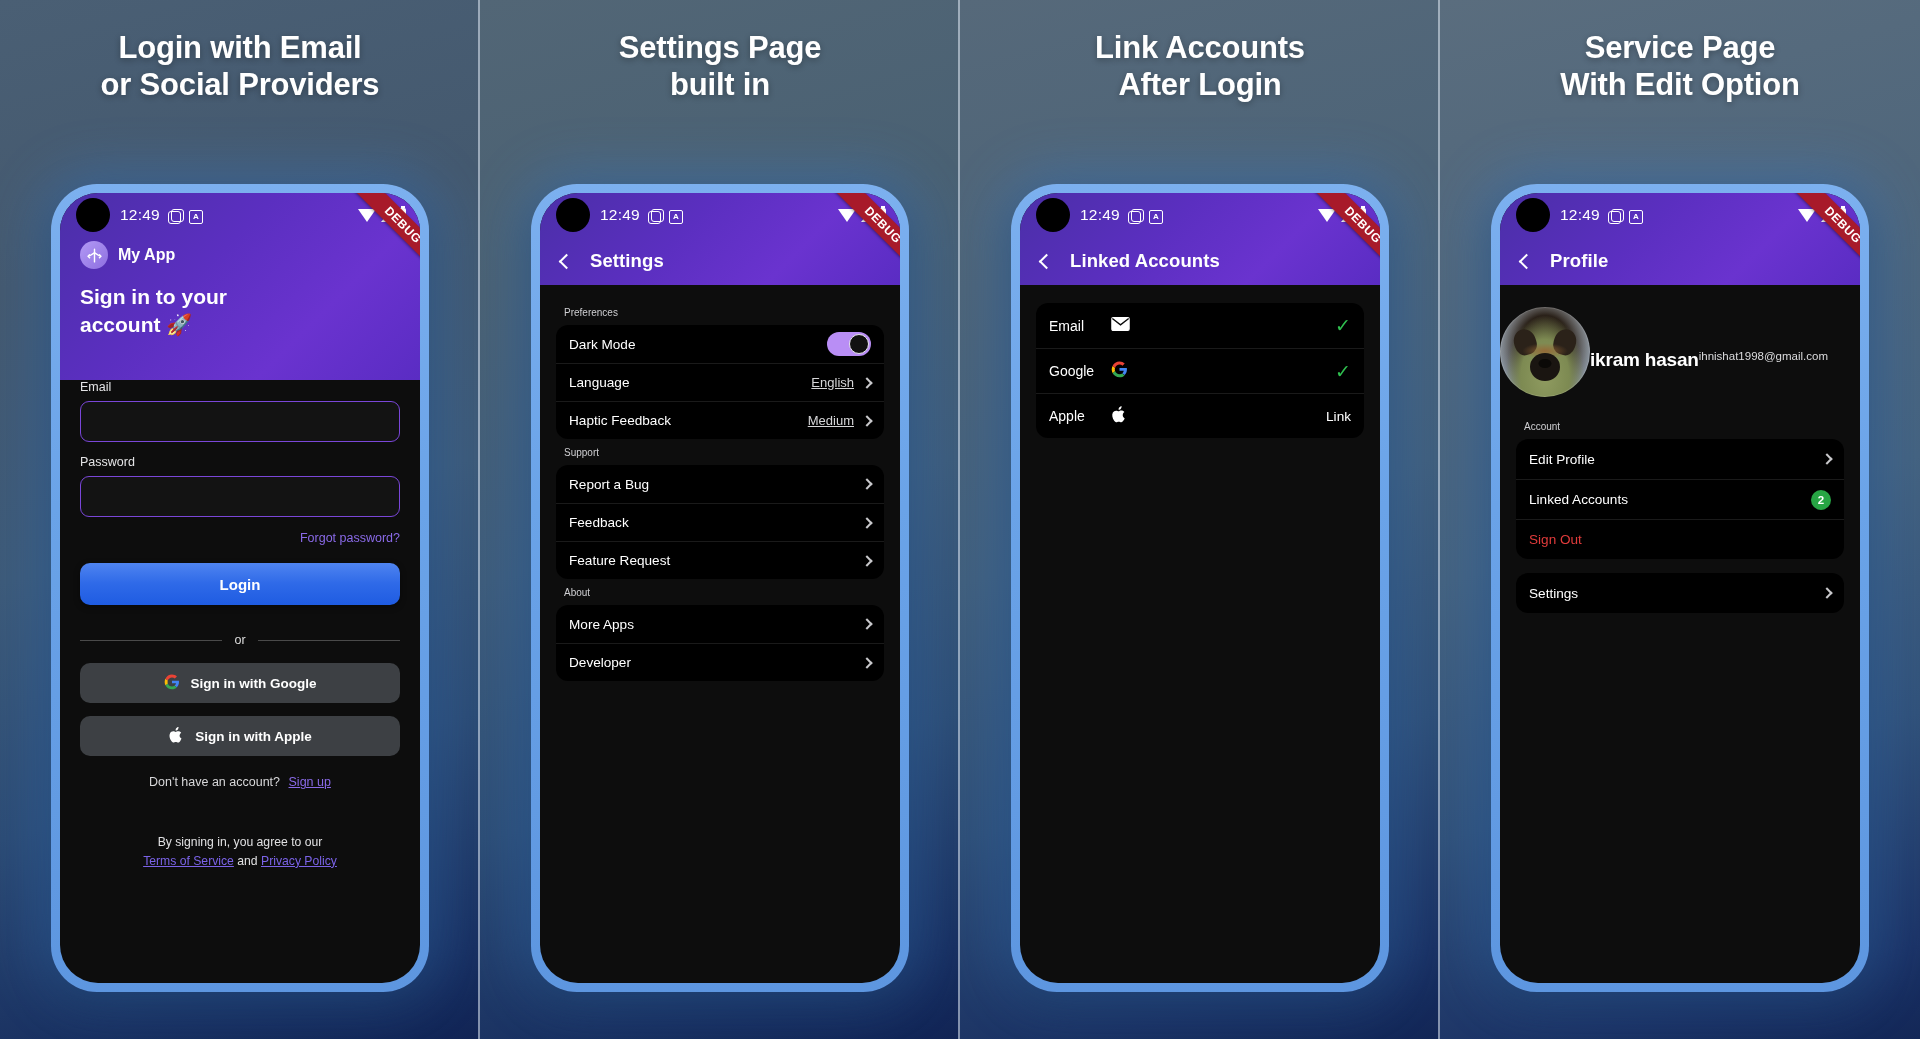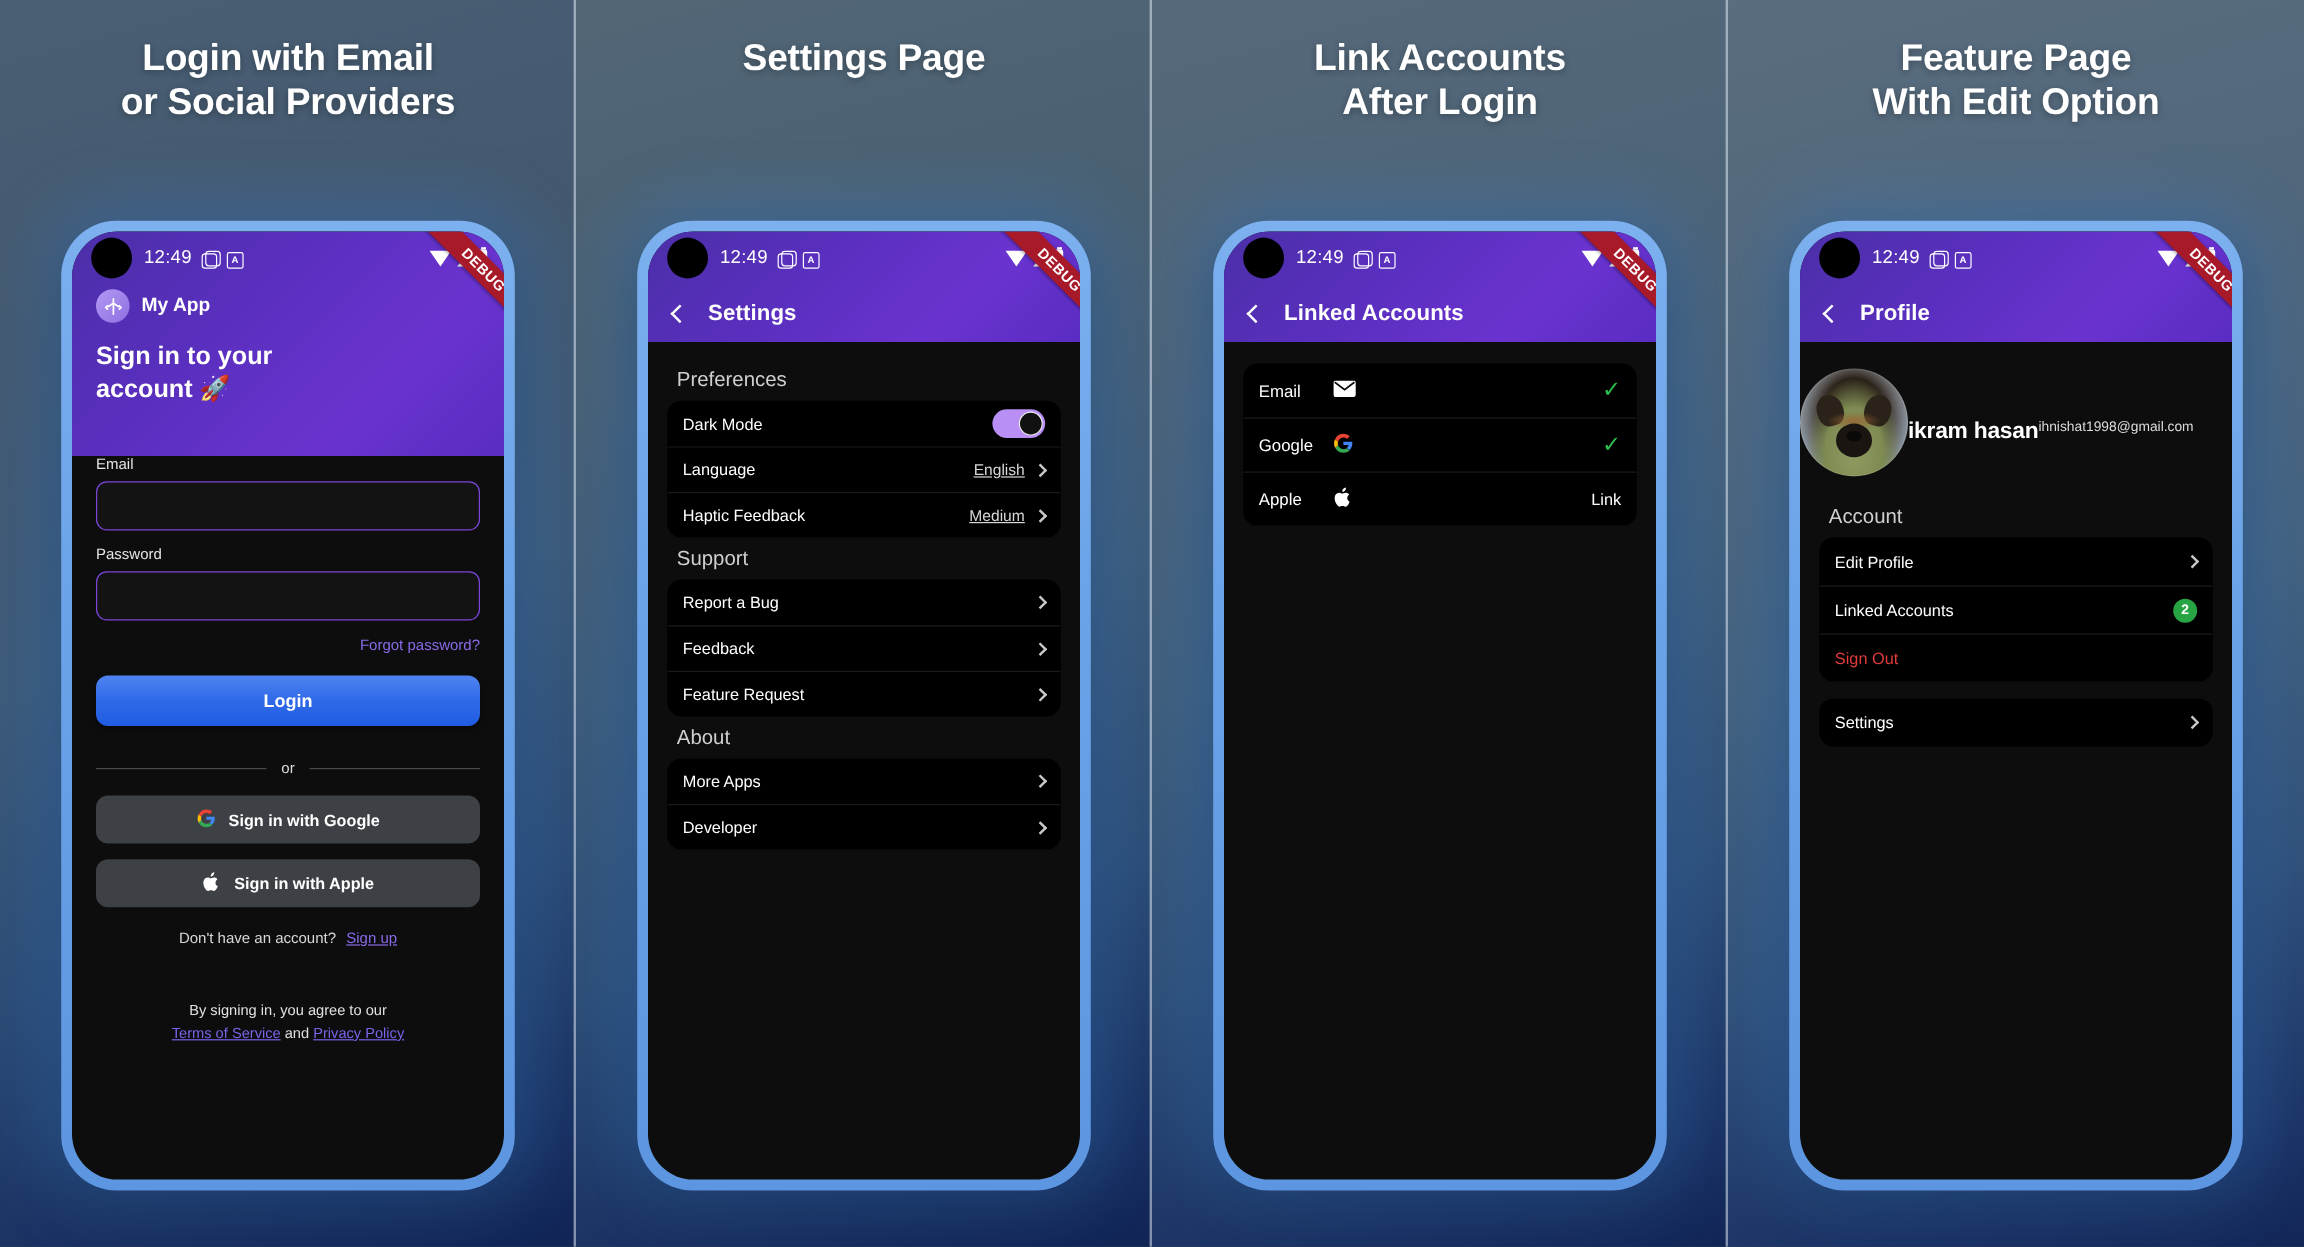--- a/index.html
+++ b/index.html
@@ -158,21 +158,21 @@
   .signup-row { text-align:center; color:#d8d8da; font-size:12.5px; margin-top: 19px;}
   .signup-row a { color:#8a6ae8; margin-left:5px; }
   .terms {
     text-align:center; color:#e0e0e2; font-size:12.2px; line-height:1.5;
     margin-top: 44px;
   }
   .terms a { color:#7b63e8; }
 
   
   .content { padding: 14px 16px 0 16px; }
-  .sec-label { color:#cfcfd2; font-size: 17px; margin: 8px 0 7px 8px; }
+  .sec-label { color:#cfcfd2; font-size: 10px; margin: 8px 0 7px 8px; }
   .card { background:#000; border-radius: 12px; overflow:hidden; }
   .row {
     display:flex; align-items:center;
     height: 38px; padding: 0 13px;
     color:#fff; font-size:13.6px;
     border-top: 1px solid rgba(255,255,255,0.10);
   }
   .row:first-child { border-top: none; }
   .row .grow { flex:1; }
   .row .val { color:#d6d6d8; font-size:13px; margin-right: 9px; text-decoration: underline; }
@@ -337,20 +337,21 @@
         </div>
       </div>
     </div>
     <div class="panel-sep" style="right:0"></div>
   </div>
 
   <div class="panel">
     <div class="panel-bg"></div>
     <div class="caption">
       <div>Settings Page</div>
+      <div>built in</div>
     </div>
 
     <div class="phone">
       <div class="screen">
         <div class="hdr-gradient" style="height:92px"></div>
         <div class="debug-ribbon">
           <span>DEBUG</span>
         </div>
 
         <div class="statusbar">
@@ -504,21 +505,21 @@
           </div>
         </div>
       </div>
     </div>
     <div class="panel-sep" style="right:0"></div>
   </div>
 
   <div class="panel">
     <div class="panel-bg"></div>
     <div class="caption">
-      <div>Feature Page</div>
+      <div>Service Page</div>
       <div>With Edit Option</div>
     </div>
 
     <div class="phone">
       <div class="screen">
         <div class="hdr-gradient" style="height:92px"></div>
         <div class="debug-ribbon">
           <span>DEBUG</span>
         </div>
 

